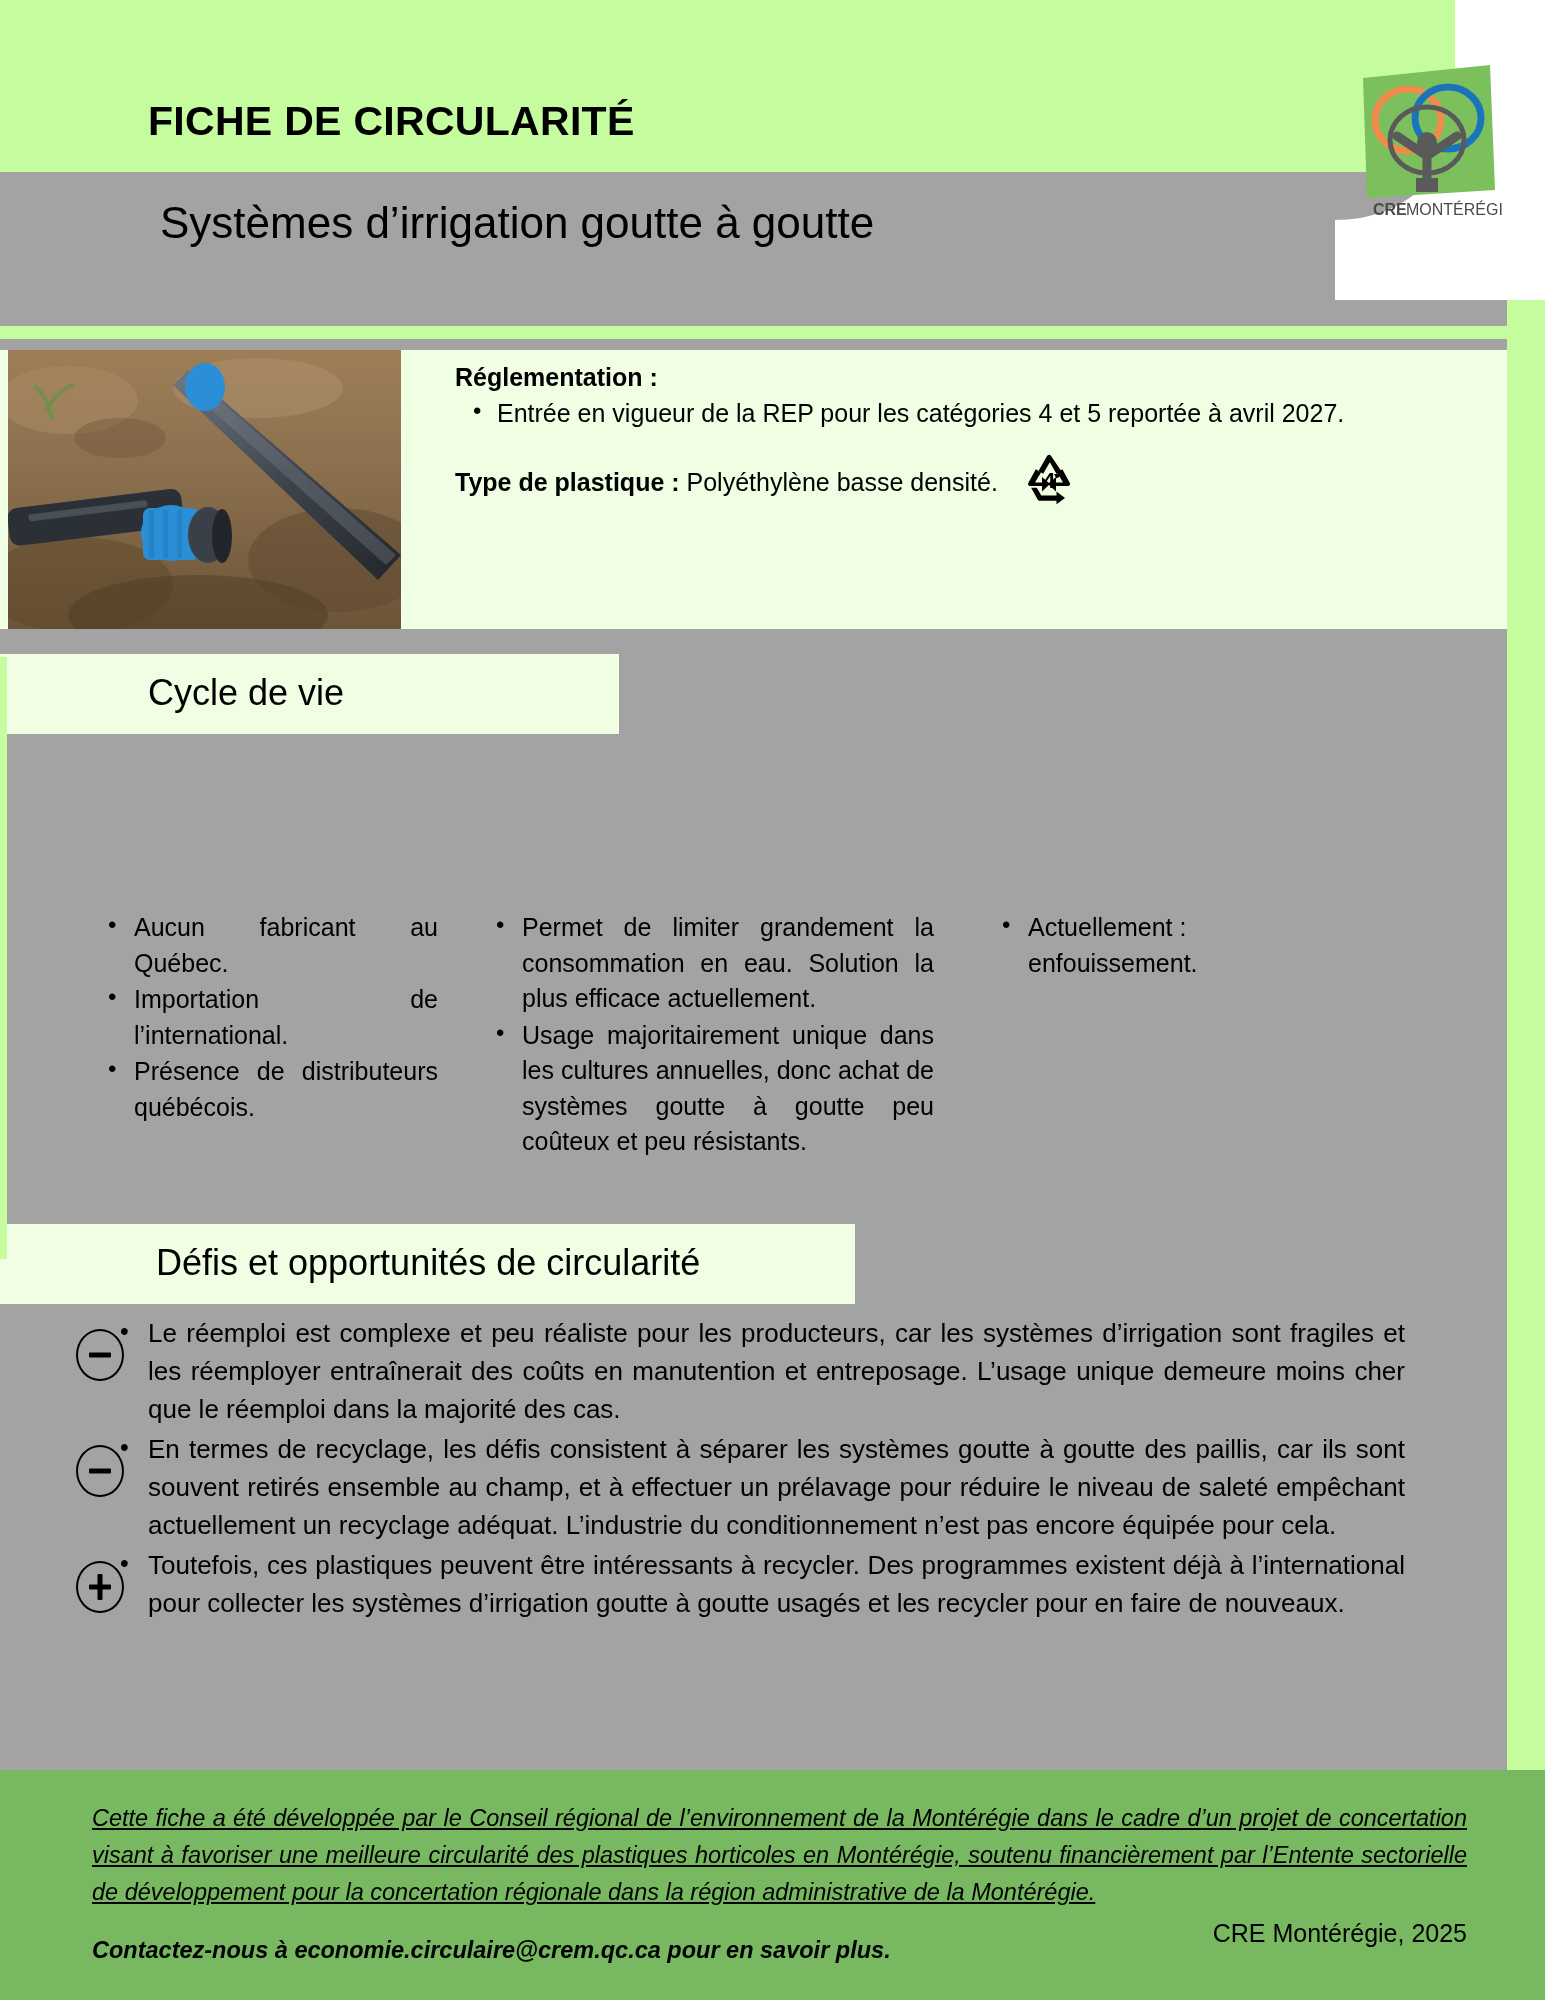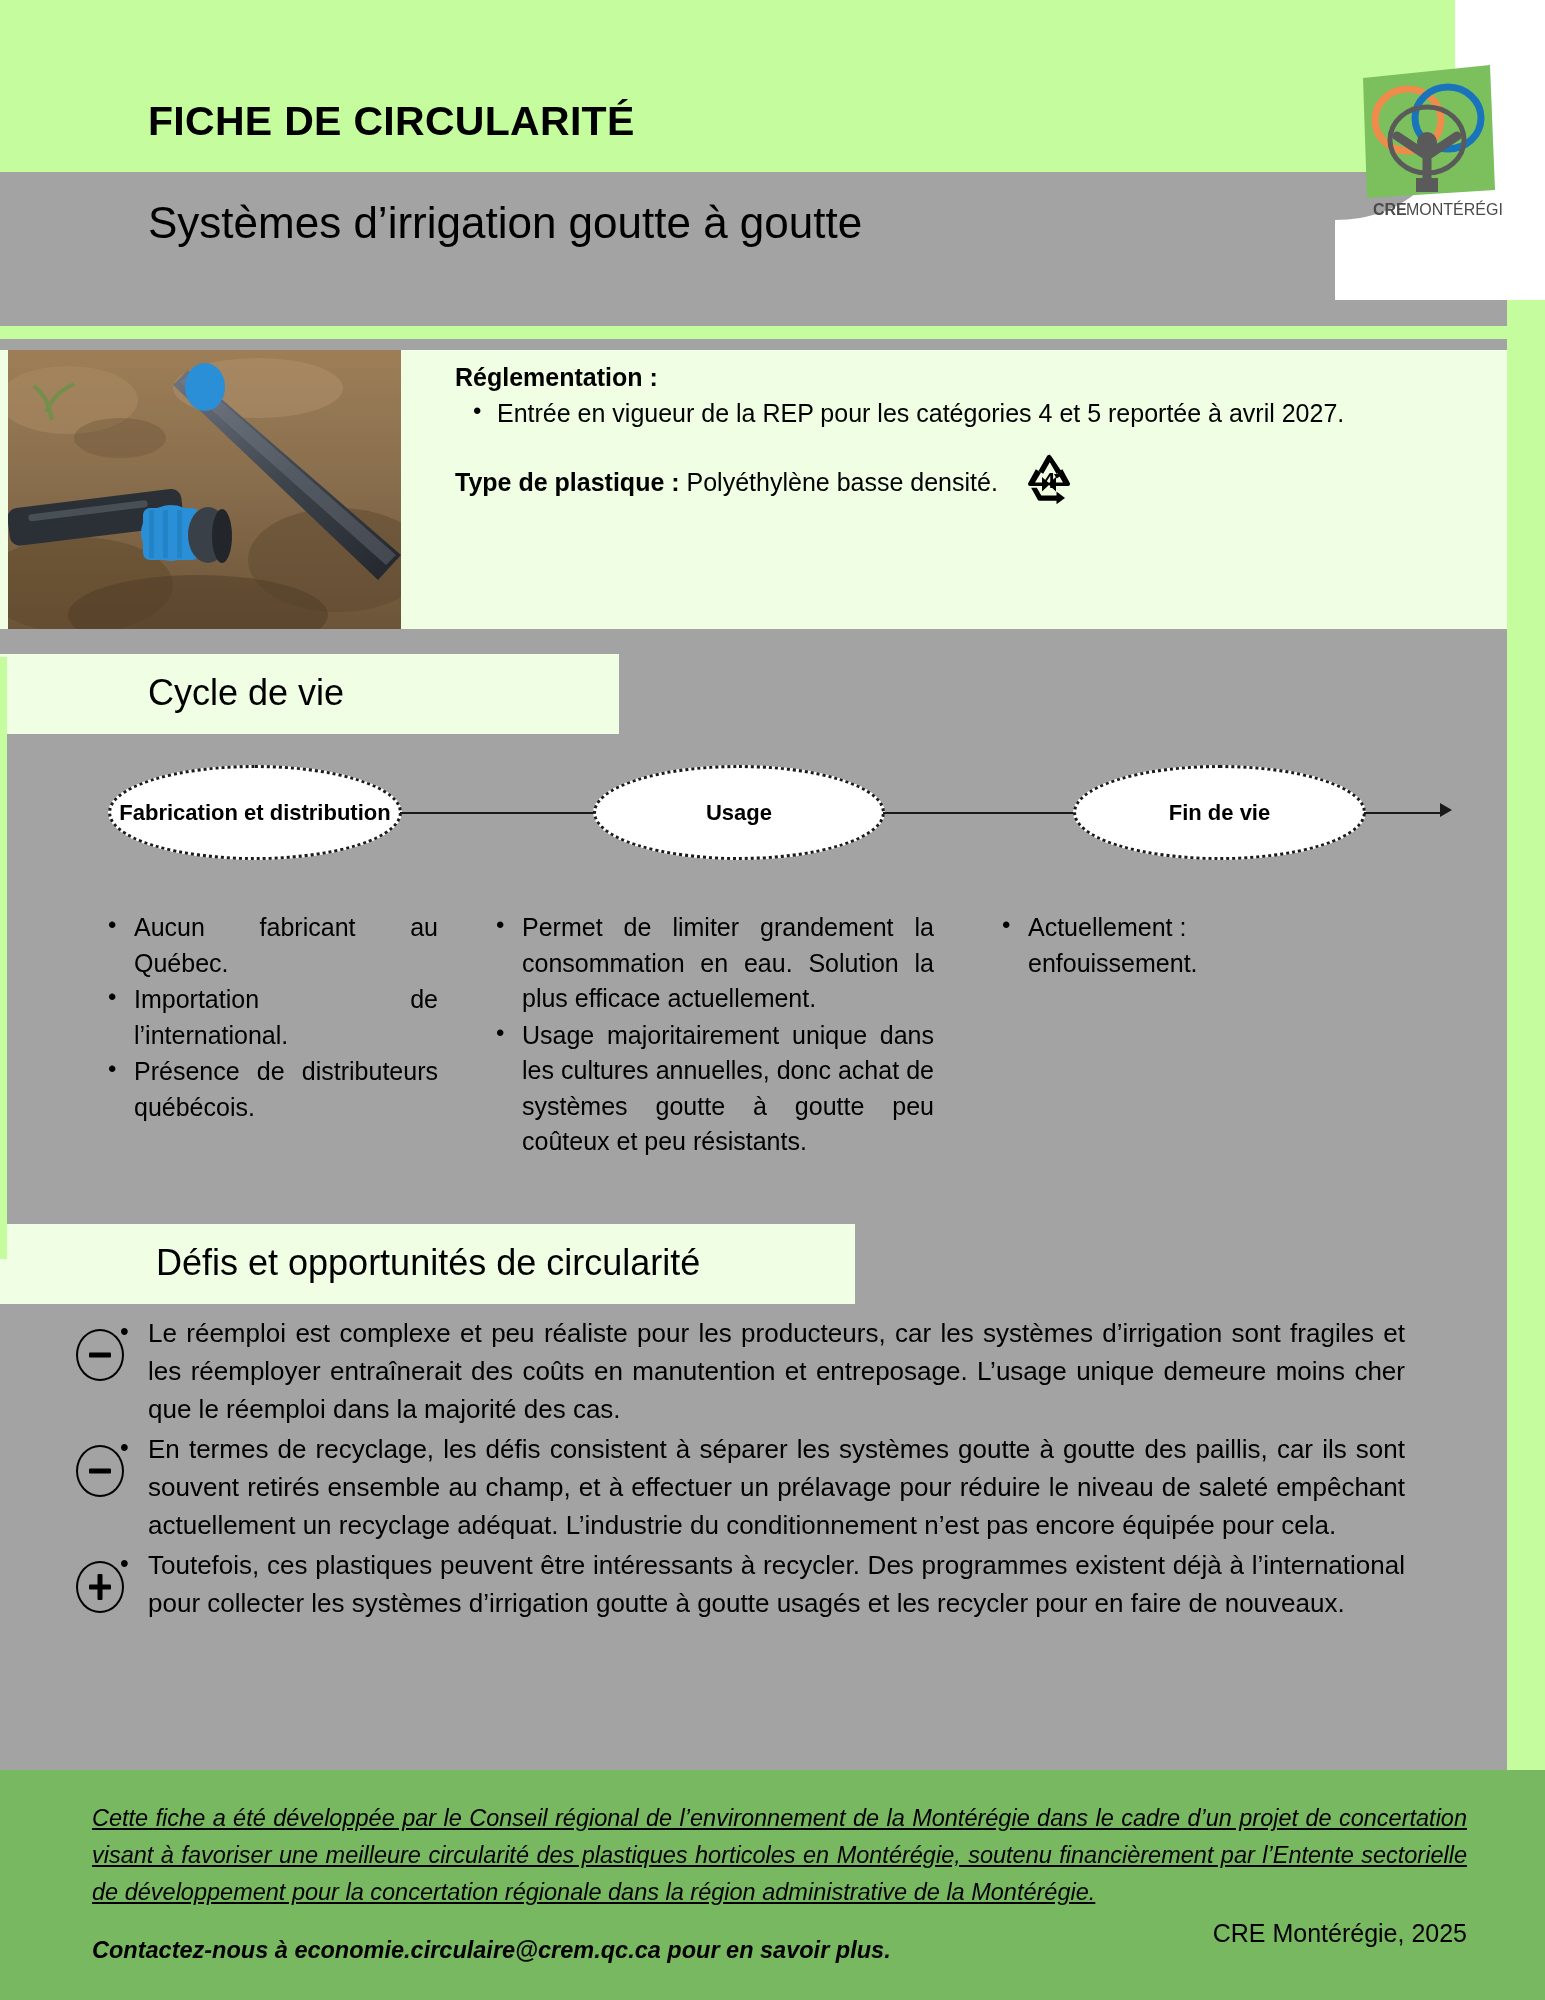--- a/index.html
+++ b/index.html
@@ -65,21 +65,21 @@
   .logo-wrap {
     position: absolute;
     right: 42px; top: 60px;
     width: 150px; height: 160px;
     z-index: 6;
   }
 
   
   .subtitle {
     position: absolute;
-    left: 148px; top: 198px;
+    left: 160px; top: 198px;
     font-size: 44px;
     font-weight: 400;
     color: #000;
     z-index: 5;
     white-space: nowrap;
   }
 
   .thin-divider {
     position: absolute;
     left: 0; top: 326px;
@@ -413,35 +413,20 @@
       </span>
     </div>
   </div>
 
   <div class="edge-left"></div>
 
   <div class="sec-chip" style="top:654px; width:619px; height:80px;">
     <span style="left:148px; top:18px;">Cycle de vie</span>
   </div>
 
-  <div class="lifecycle">
-    <div class="node" style="left:108px; width:294px;">
-      <span>Fabrication et distribution</span>
-    </div>
-    <div class="connector" style="left:400px; width:195px;"></div>
-    <div class="node" style="left:593px; width:292px;">
-      <span>Usage</span>
-    </div>
-    <div class="connector" style="left:883px; width:192px;"></div>
-    <div class="node" style="left:1073px; width:293px;">
-      <span>Fin de vie</span>
-    </div>
-    <div class="connector" style="left:1364px; width:78px;"></div>
-    <div class="arrow-head" style="left:1440px;"></div>
-  </div>
 
   <div class="cols">
     <div class="col justify" style="width:340px; margin-left:98px;">
       <ul>
         <li>Aucun fabricant au Québec.</li>
         <li>Importation de l’international.</li>
         <li>Présence de distributeurs québécois.</li>
       </ul>
     </div>
     <div class="col justify" style="width:448px; margin-left:48px;">

